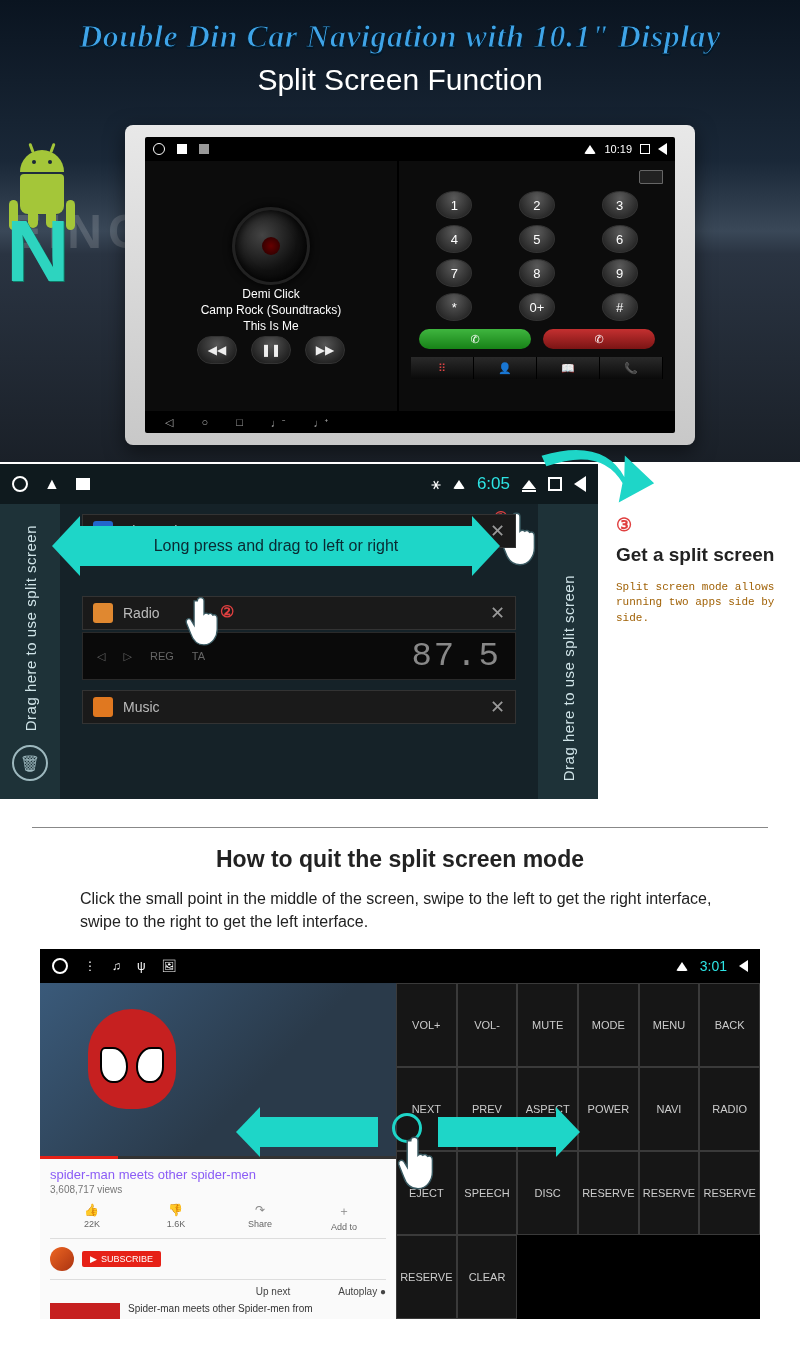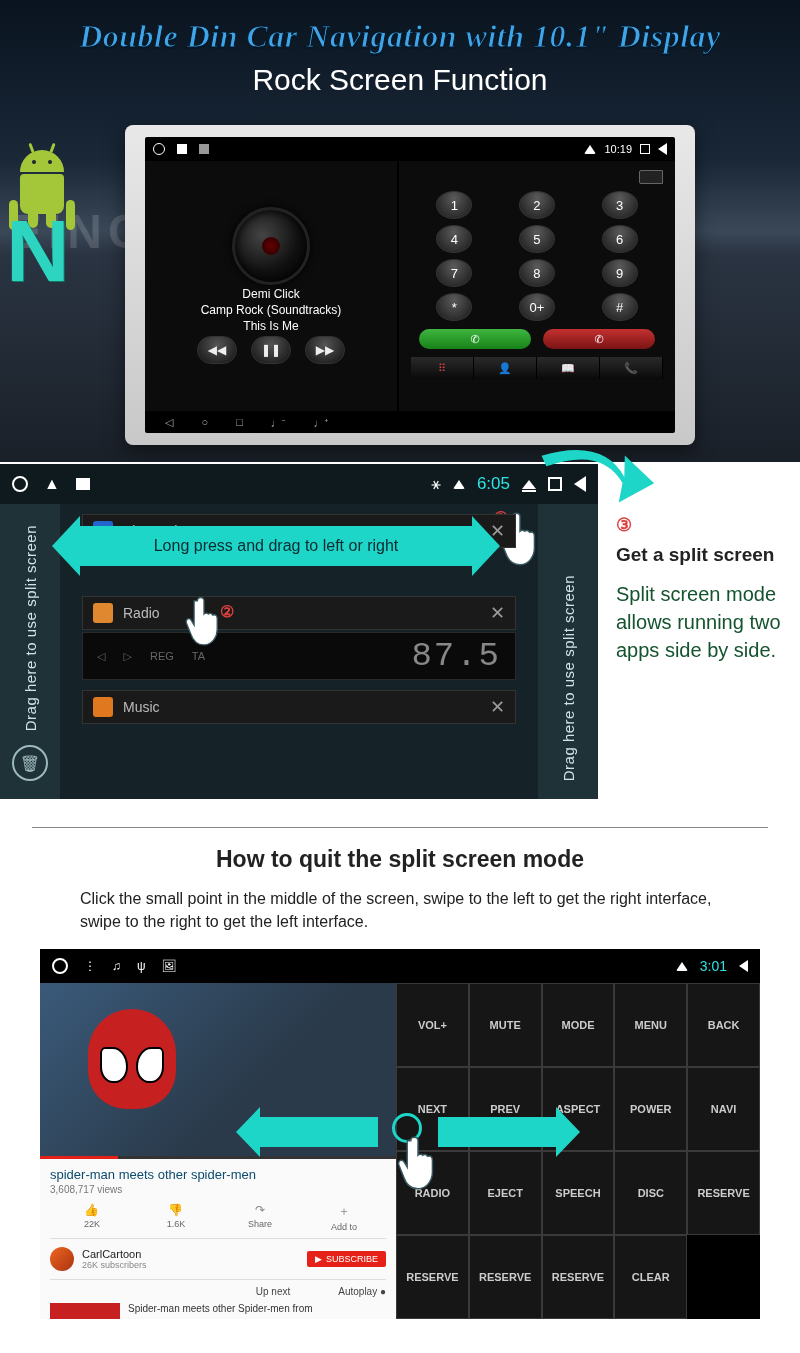--- a/index.html
+++ b/index.html
@@ -82,21 +82,21 @@
   
   .arrow-bar { position: absolute; left: 76px; top: 62px; width: 400px; height: 40px; background: #1ed6c8; display: flex; align-items: center; justify-content: center; color: #0a2a32; font-size: 16px; z-index:5;}
   .arrow-bar::before { content:''; position:absolute; left:-24px; top:-10px; width:0;height:0; border-top:30px solid transparent; border-bottom:30px solid transparent; border-right:28px solid #1ed6c8;}
   .arrow-bar::after { content:''; position:absolute; right:-24px; top:-10px; width:0;height:0; border-top:30px solid transparent; border-bottom:30px solid transparent; border-left:28px solid #1ed6c8;}
   .marker2 { position:absolute; left:220px; top:138px; color:#e04040; font-size:16px; font-weight:bold; z-index:6;}
   .hand2 { position:absolute; left:182px; top:132px; width:44px; height:56px; z-index:6;}
   
   .sec2-right { flex: 1; padding: 50px 16px 0 18px; position: relative; }
   .marker3 { color:#e04040; font-size:18px; font-weight:bold; }
   .sec2-h { font-size: 19px; margin: 8px 0 14px; color:#222; }
-  .sec2-p { font-size: 20px; line-height: 1.4; color: #14532d; }
+  .sec2-p { font-size: 11px; line-height: 1.4; color: #a16207; font-family: Liberation Mono, monospace; }
   .big-arrow { position:absolute; left:-64px; top:-46px; transform: rotate(35deg); }
   .big-arrow-shape { fill:#1ed6c8; }
 
   .divider { height: 1px; background: #888; margin: 28px 32px 18px; }
   .sec3-h { text-align: center; font-size: 23px; margin-bottom: 14px; font-family:'Trebuchet MS',sans-serif; color:#222; }
   .sec3-p { text-align: left; font-size: 16px; line-height: 1.45; padding: 0 80px; margin-bottom: 16px; color:#222;}
   
   .sec3-img { width: 720px; height: 370px; margin: 0 auto; background: #000; position: relative; overflow: hidden; }
   .sec3-status { height: 34px; background: #000; display:flex; align-items:center; padding:0 12px; color:#fff; font-size:12px;}
   .sec3-status .l{display:flex; gap:16px; align-items:center;}
@@ -104,55 +104,55 @@
   .sec3-body { display:flex; height: calc(100% - 34px);}
   .yt-pane { width: 356px; background:#1a1a1a; display:flex; flex-direction:column;}
   .video { flex:0 0 176px; background: linear-gradient(135deg,#3a5a7a 0%,#2a3a4a 60%); position:relative; overflow:hidden;}
   .spidey { position:absolute; left:18px; top:18px; width:150px; height:150px;}
   .spidey-head{width:88px;height:100px;background:#c62020;border-radius:44px 44px 38px 38px;position:absolute;left:30px;top:8px;}
   .spidey-eye{position:absolute;width:28px;height:36px;background:#fff;border:2px solid #000;border-radius:60% 20% 50% 50%;top:38px;}
   .spidey-eye.l{left:12px;transform:scaleX(-1);} .spidey-eye.r{right:12px;}
   .video-bar{position:absolute;left:0;right:0;bottom:0;height:3px;background:#333;}
   .video-bar::before{content:'';position:absolute;left:0;top:0;height:100%;width:22%;background:#e62117;}
   .yt-meta { background:#fafafa; color:#222; padding:8px 10px; font-size:12px;}
-  .yt-title{font-size:13px;color:#0c4a6e;}
+  .yt-title{font-size:13px;color:#8b5cf6;}
   .yt-views{color:#777;font-size:10px;margin-top:2px;}
   .yt-actions{display:flex;margin-top:8px;border-bottom:1px solid #ddd;padding-bottom:6px;}
   .yt-act{flex:1;text-align:center;font-size:9px;color:#666;}
   .yt-act .ico{font-size:12px;display:block;margin-bottom:2px;color:#888;}
   .yt-channel{display:flex;align-items:center;gap:8px;padding:8px 0;border-bottom:1px solid #ddd;}
   .yt-avatar{width:24px;height:24px;border-radius:50%;background:linear-gradient(135deg,#e62,#a31);}
   .yt-chname{font-size:11px;flex:1;}
   .yt-subs{font-size:9px;color:#888;}
   .yt-subbtn{background:#e62117;color:#fff;font-size:9px;padding:3px 8px;border-radius:2px;display:flex;align-items:center;gap:4px;}
   .yt-upnext{display:flex;justify-content:flex-end;padding:6px 0;font-size:10px;color:#444;gap:48px;}
   .yt-nextvid{display:flex;gap:8px;font-size:10px;color:#333;}
   .yt-thumb{width:70px;height:40px;background:#c62020;}
   
-  .btn-grid { flex:1; display:grid; grid-template-columns:repeat(5,1fr); grid-auto-rows:1fr;font-weight:bold;}
+  .btn-grid { flex:1; display:grid; grid-template-columns:repeat(6,1fr); grid-auto-rows:1fr;}
   .btn-cell { border:1px solid #3a3a3a; background:#161616; color:#ccc; font-size:11px; display:flex; align-items:center; justify-content:center; text-align:center; padding:2px;}
   .btn-cell.y { background:#e8d040; color:#222;}
   .btn-cell.wide { grid-column: span 2; font-size:10px;}
   
   .mid-circle { position:absolute; left:352px; top:164px; width:30px; height:30px; border:3px solid #1ed6c8; border-radius:50%; z-index:8;}
   .arr-l { position:absolute; left:218px; top:168px; width:120px; height:30px; background:#1ed6c8; z-index:7;}
   .arr-l::before{content:'';position:absolute;left:-22px;top:-10px;border-top:25px solid transparent;border-bottom:25px solid transparent;border-right:24px solid #1ed6c8;}
   .arr-r { position:absolute; left:398px; top:168px; width:120px; height:30px; background:#1ed6c8; z-index:7;}
   .arr-r::after{content:'';position:absolute;right:-22px;top:-10px;border-top:25px solid transparent;border-bottom:25px solid transparent;border-left:24px solid #1ed6c8;}
   .hand3 { position:absolute; left:354px; top:186px; width:48px; height:62px; z-index:9;}
   
   svg.hand path{fill:#fff;stroke:#3a5a62;stroke-width:1.2;}
 </style>
 </head>
 <body>
 
 <div class="hero">
   <div class="watermark">EINCAR®</div>
   <div class="hero-title">Double Din Car Navigation with 10.1" Display</div>
-  <div class="hero-sub">Rock Screen Function</div>
+  <div class="hero-sub">Split Screen Function</div>
 
   <div class="android-logo">
     <div class="android-head">
         <span class="android-eye l"></span>
         <span class="android-eye r"></span>
       </div>
     <div class="android-body">
       <span class="android-arm l"></span>
         <span class="android-arm r"></span>
       <span class="android-leg l"></span>
@@ -338,38 +338,35 @@
         <div class="yt-title">spider-man meets other spider-men</div>
         <div class="yt-views">3,608,717 views</div>
         <div class="yt-actions">
           <div class="yt-act"><span class="ico">👍</span><span>22K</span></div>
           <div class="yt-act"><span class="ico">👎</span><span>1.6K</span></div>
           <div class="yt-act"><span class="ico">↷</span><span>Share</span></div>
           <div class="yt-act"><span class="ico">＋</span><span>Add to</span></div>
         </div>
         <div class="yt-channel">
           <div class="yt-avatar"></div>
-          <div class="yt-chname">
-            <div>CarlCartoon</div>
-            <div class="yt-subs">26K subscribers</div>
-          </div>
           <div class="yt-subbtn">▶ <span>SUBSCRIBE</span></div>
         </div>
         <div class="yt-upnext">
           <span>Up next</span>
           <span><span>Autoplay</span> ●</span>
         </div>
         <div class="yt-nextvid">
           <div class="yt-thumb"></div>
           <span>Spider-man meets other Spider-men from</span>
         </div>
       </div>
     </div>
     <div class="btn-grid">
       <div class="btn-cell">VOL+</div>
+      <div class="btn-cell">VOL-</div>
       <div class="btn-cell">MUTE</div>
       <div class="btn-cell">MODE</div>
       <div class="btn-cell">MENU</div>
       <div class="btn-cell">BACK</div>
       <div class="btn-cell">NEXT</div>
       <div class="btn-cell">PREV</div>
       <div class="btn-cell">ASPECT</div>
       <div class="btn-cell">POWER</div>
       <div class="btn-cell">NAVI</div>
       <div class="btn-cell">RADIO</div>

